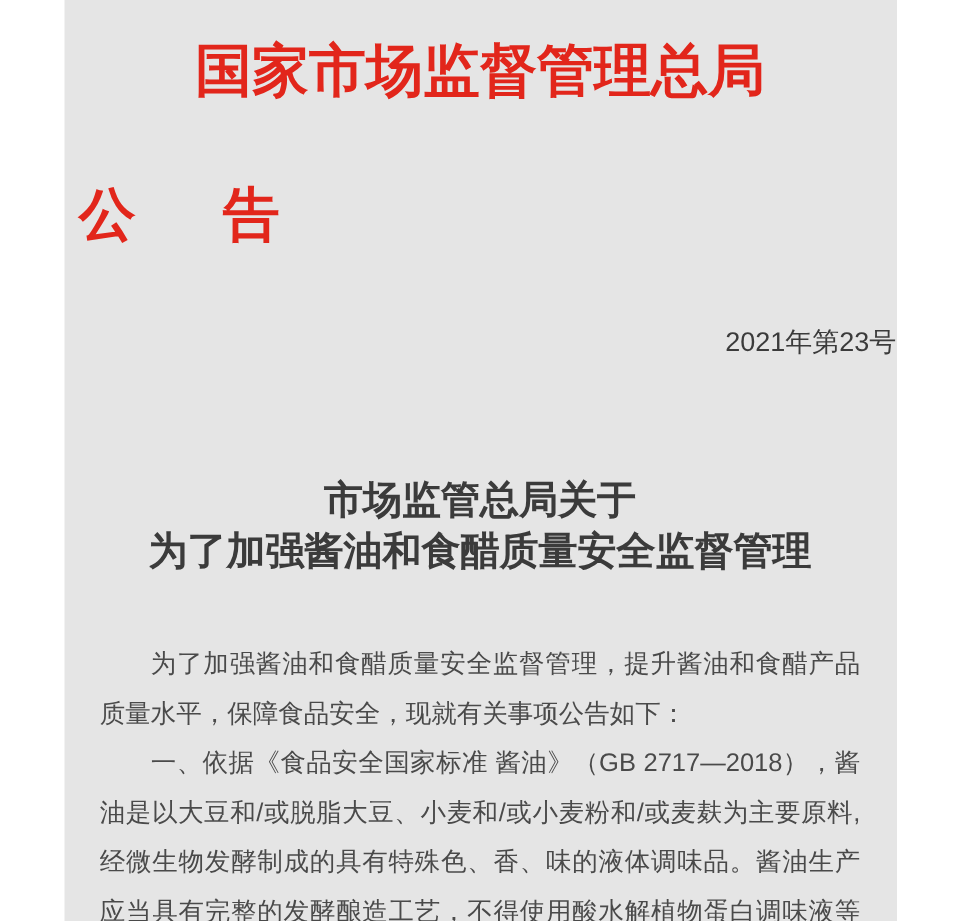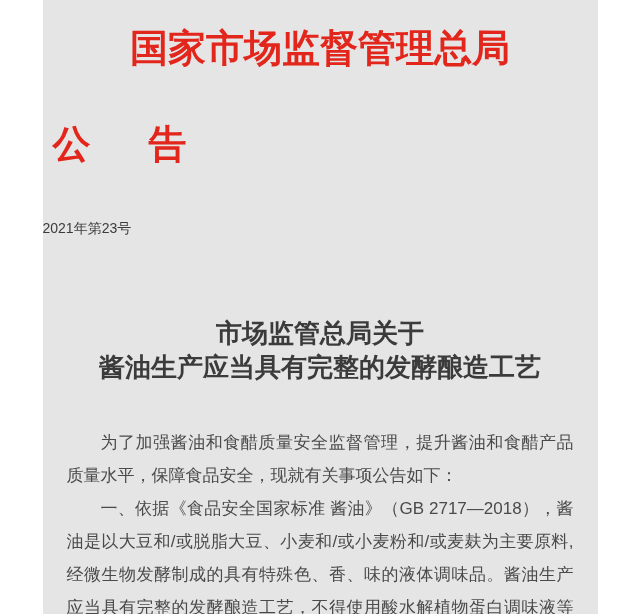--- a/index.html
+++ b/index.html
@@ -32,22 +32,22 @@
     text-align: left;
     font-size: 38px;
     line-height: 44px;
     font-weight: 700;
     color: #e2261b;
     letter-spacing: 10px;
     text-indent: 10px; 
   }
   .notice-number {
     margin: 50px 0 0 0;
-    text-align: left;
-    font-size: 14px;
+    text-align: right;
+    font-size: 18px;
     line-height: 24px;
     font-weight: 400;
     color: #3b3b3b;
   }
   .doc-heading {
     margin: 76px 0 0 0;
     text-align: center;
     font-size: 26px;
     line-height: 34px;
     font-weight: 700;
@@ -72,21 +72,21 @@
 <div class="page">
 
   <h1 class="agency-title">国家市场监督管理总局</h1>
 
   <h2 class="notice-title">公　告</h2>
 
   <div class="notice-number">2021年第23号</div>
 
   <div class="doc-heading">
     <div>市场监管总局关于</div>
-    <div>酱油生产应当具有完整的发酵酿造工艺</div>
+    <div>为了加强酱油和食醋质量安全监督管理</div>
   </div>
 
   <div class="doc-body">
     <p>为了加强酱油和食醋质量安全监督管理，提升酱油和食醋产品质量水平，保障食品安全，现就有关事项公告如下：</p>
     <p>一、依据《食品安全国家标准 酱油》（GB 2717—2018），酱油是以大豆和/或脱脂大豆、小麦和/或小麦粉和/或麦麸为主要原料,经微生物发酵制成的具有特殊色、香、味的液体调味品。酱油生产应当具有完整的发酵酿造工艺，不得使用酸水解植物蛋白调味液等原料配制生产酱油。</p>
   </div>
 
 </div>
 
 </body></html>

